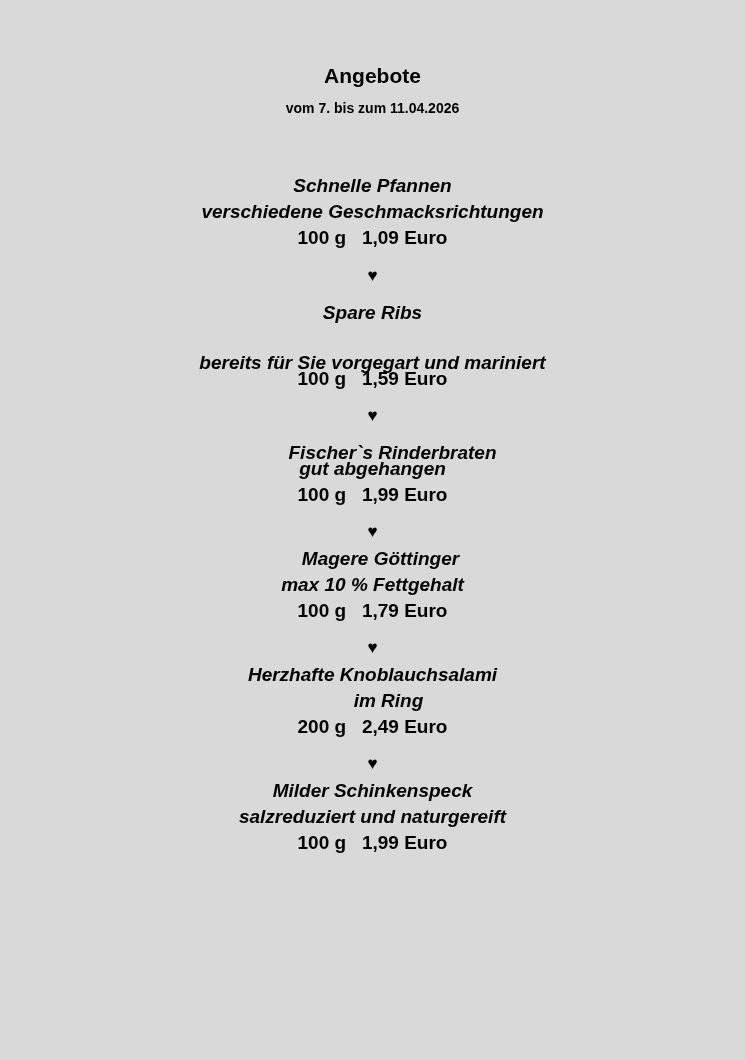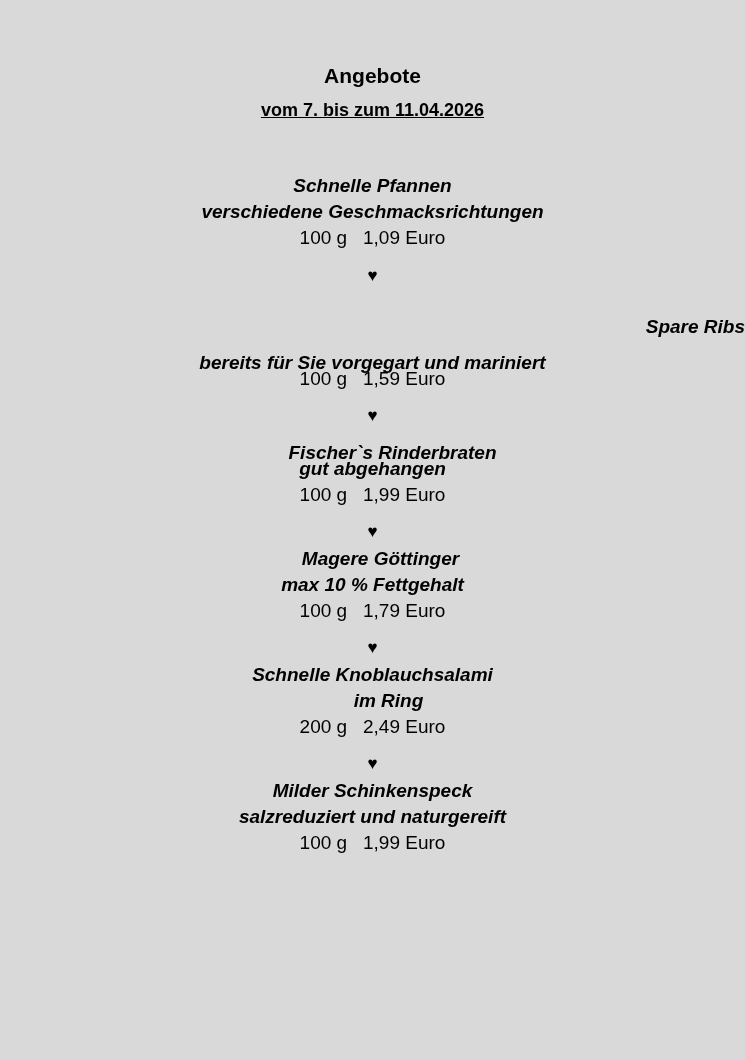--- a/index.html
+++ b/index.html
@@ -21,32 +21,31 @@
     width: 745px;
     text-align: center;
     white-space: pre;
     line-height: 1;
   }
   .title {
     font-size: 21px;
     font-weight: bold;
   }
   .subtitle {
-    font-size: 18px;
+    font-size: 14px;
     font-weight: bold;
-    text-decoration: underline;
   }
   .name, .desc {
     font-size: 19px;
     font-weight: bold;
     font-style: italic;
   }
   .price {
     font-size: 19px;
-    font-weight: normal;
+    font-weight: bold;
   }
   .heart {
     font-size: 17px;
   }
 </style>
 </head>
 <body>
 
 <div>
 
@@ -54,42 +53,42 @@
   <div class="line subtitle" style="top:101px;">vom 7. bis zum 11.04.2026</div>
 
   <div>
     <div class="line name" style="top:176px;">Schnelle Pfannen</div>
     <div class="line desc" style="top:202px;">verschiedene Geschmacksrichtungen</div>
     <div class="line price" style="top:228px;">100 g   1,09 Euro</div>
   </div>
   <div class="line heart" style="top:267px;">♥</div>
 
   <div>
-    <div class="line name" style="top:317px;text-align:right;">Spare Ribs</div>
+    <div class="line name" style="top:303px;">Spare Ribs</div>
     <div class="line desc" style="top:353px;">bereits für Sie vorgegart und mariniert</div>
     <div class="line price" style="top:369px;">100 g   1,59 Euro</div>
   </div>
   <div class="line heart" style="top:407px;">♥</div>
 
   <div>
     <div class="line name" style="top:443px;margin-left:20px;">Fischer`s Rinderbraten</div>
     <div class="line desc" style="top:459px;">gut abgehangen</div>
     <div class="line price" style="top:485px;">100 g   1,99 Euro</div>
   </div>
   <div class="line heart" style="top:523px;">♥</div>
 
   <div>
     <div class="line name" style="top:549px;padding-left:8px;">Magere Göttinger</div>
     <div class="line desc" style="top:575px;">max 10 % Fettgehalt</div>
     <div class="line price" style="top:601px;">100 g   1,79 Euro</div>
   </div>
   <div class="line heart" style="top:639px;">♥</div>
 
   <div>
-    <div class="line name" style="top:665px;">Schnelle Knoblauchsalami</div>
+    <div class="line name" style="top:665px;">Herzhafte Knoblauchsalami</div>
     <div class="line desc" style="top:691px;padding-left:16px;">im Ring</div>
     <div class="line price" style="top:717px;">200 g   2,49 Euro</div>
   </div>
   <div class="line heart" style="top:755px;">♥</div>
 
   <div>
     <div class="line name" style="top:781px;">Milder Schinkenspeck</div>
     <div class="line desc" style="top:807px;">salzreduziert und naturgereift</div>
     <div class="line price" style="top:833px;">100 g   1,99 Euro</div>
   </div>

